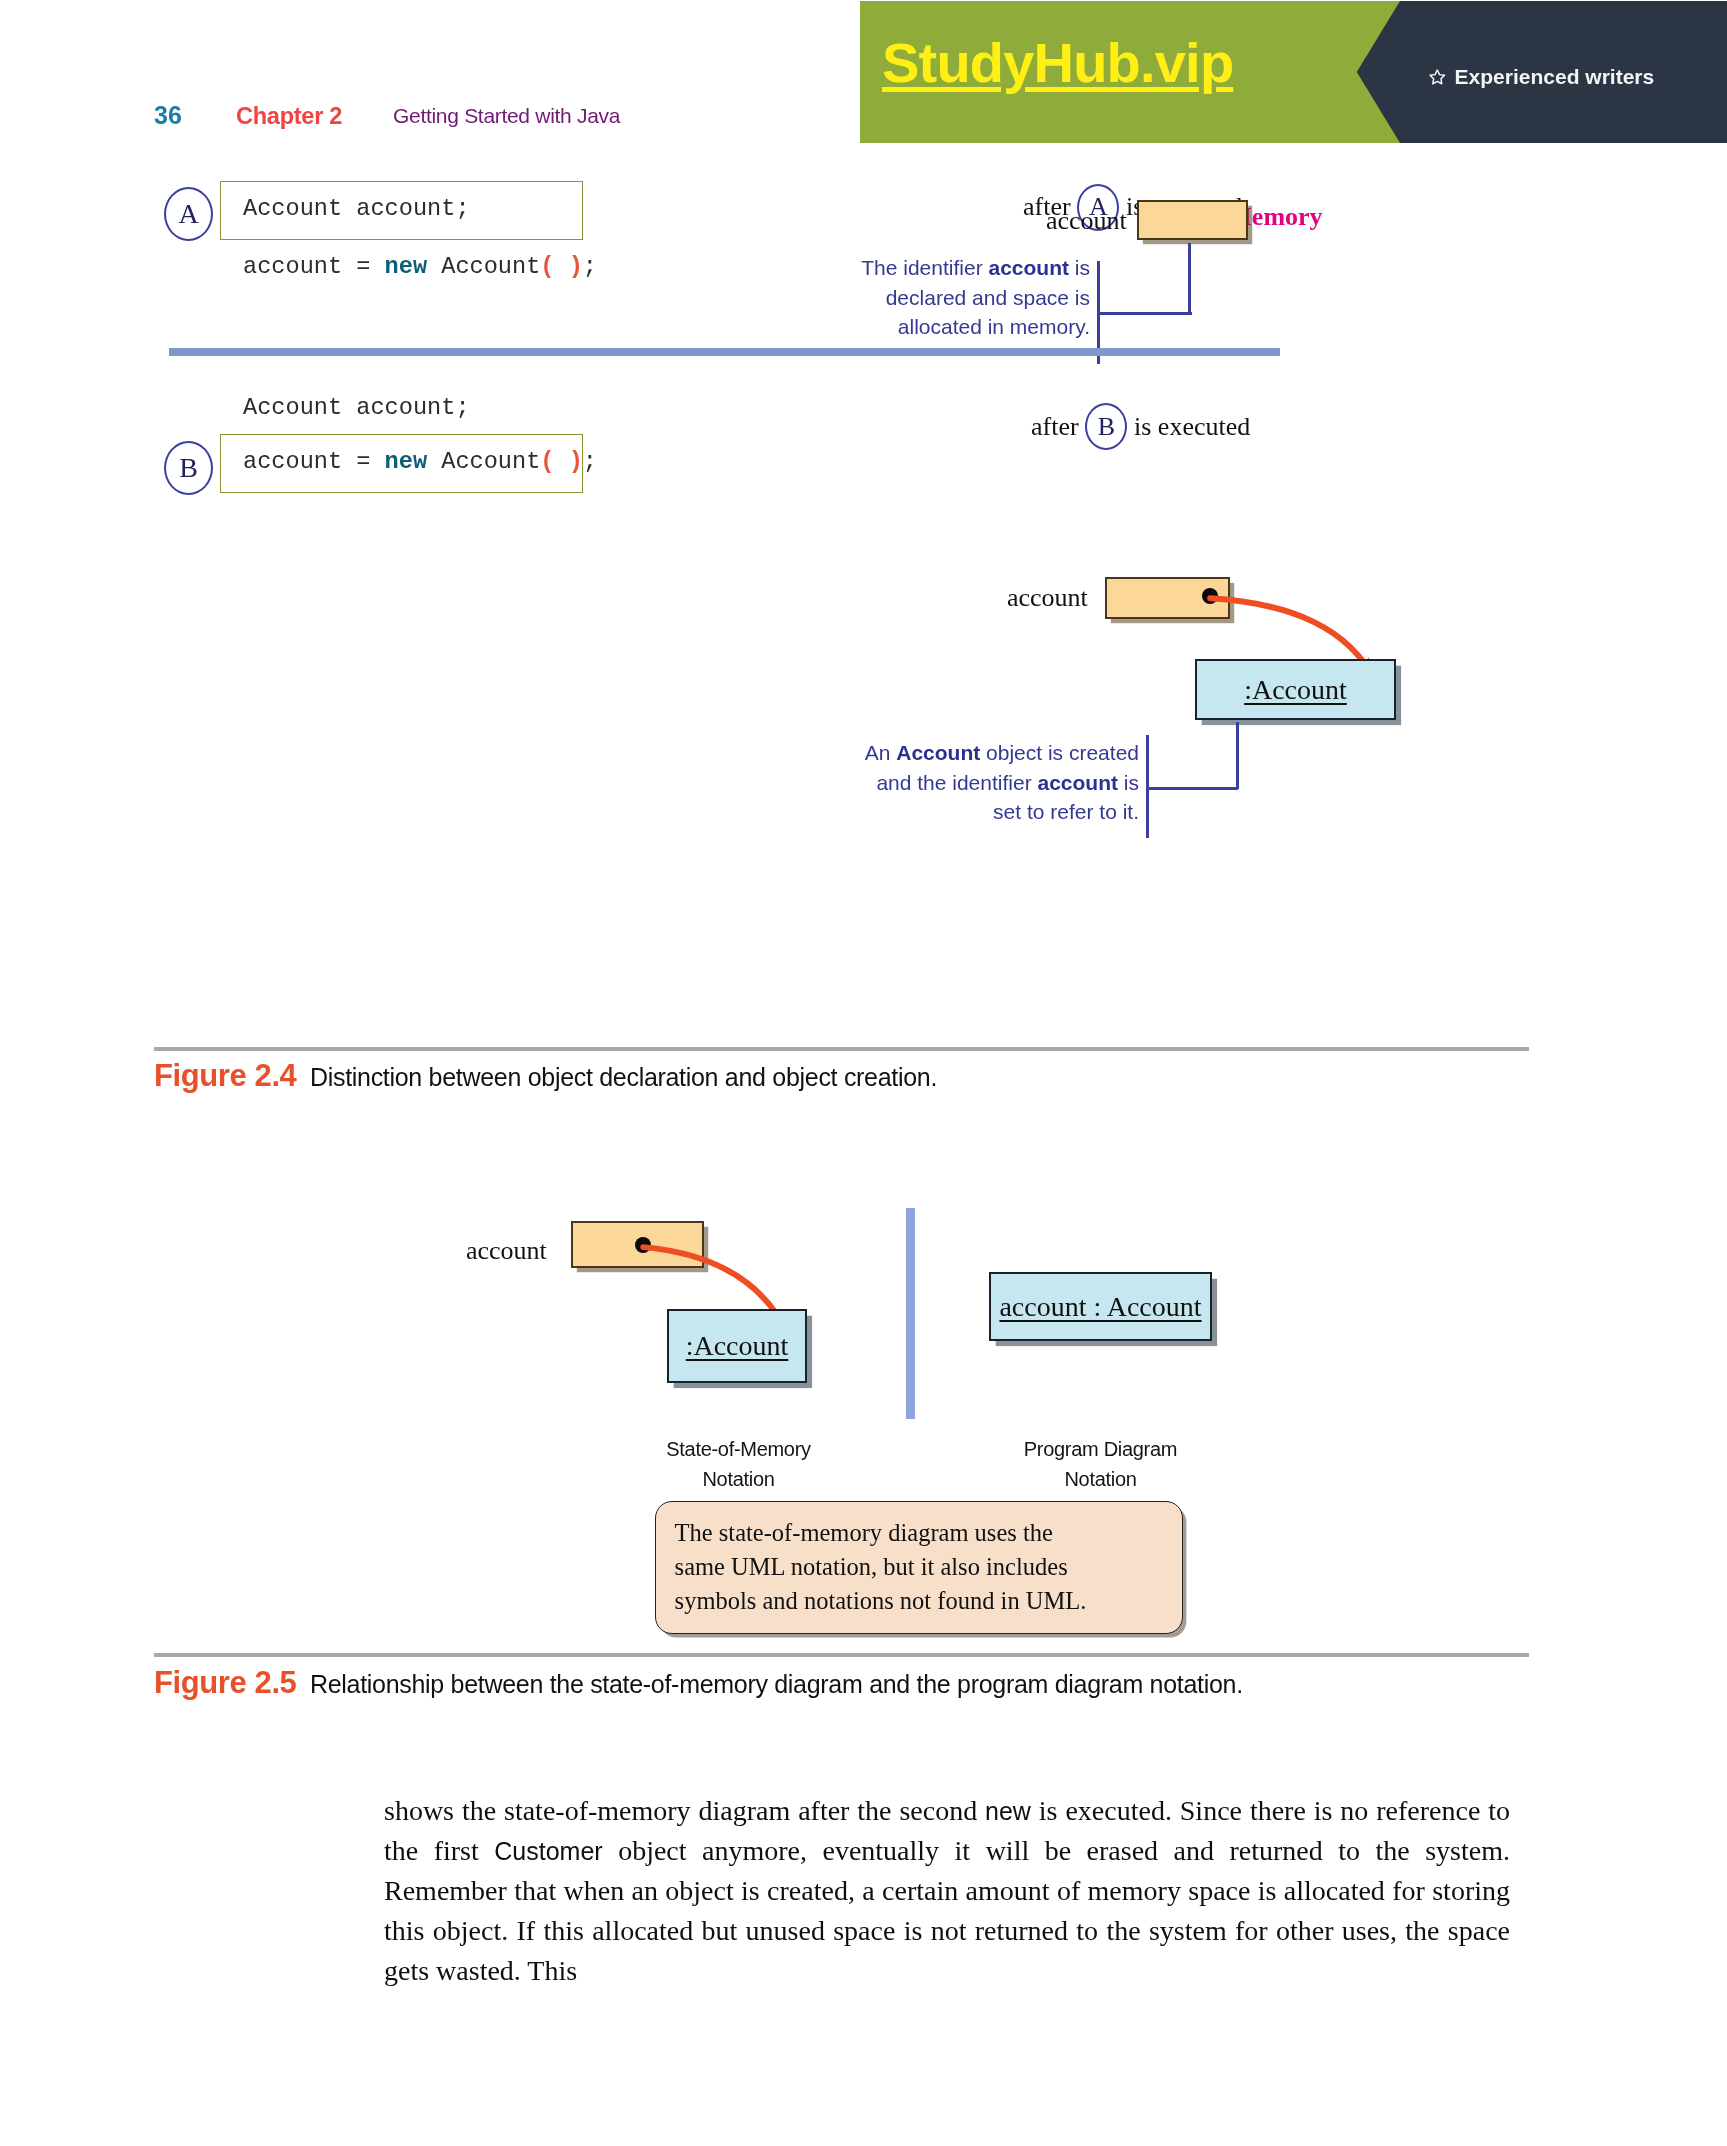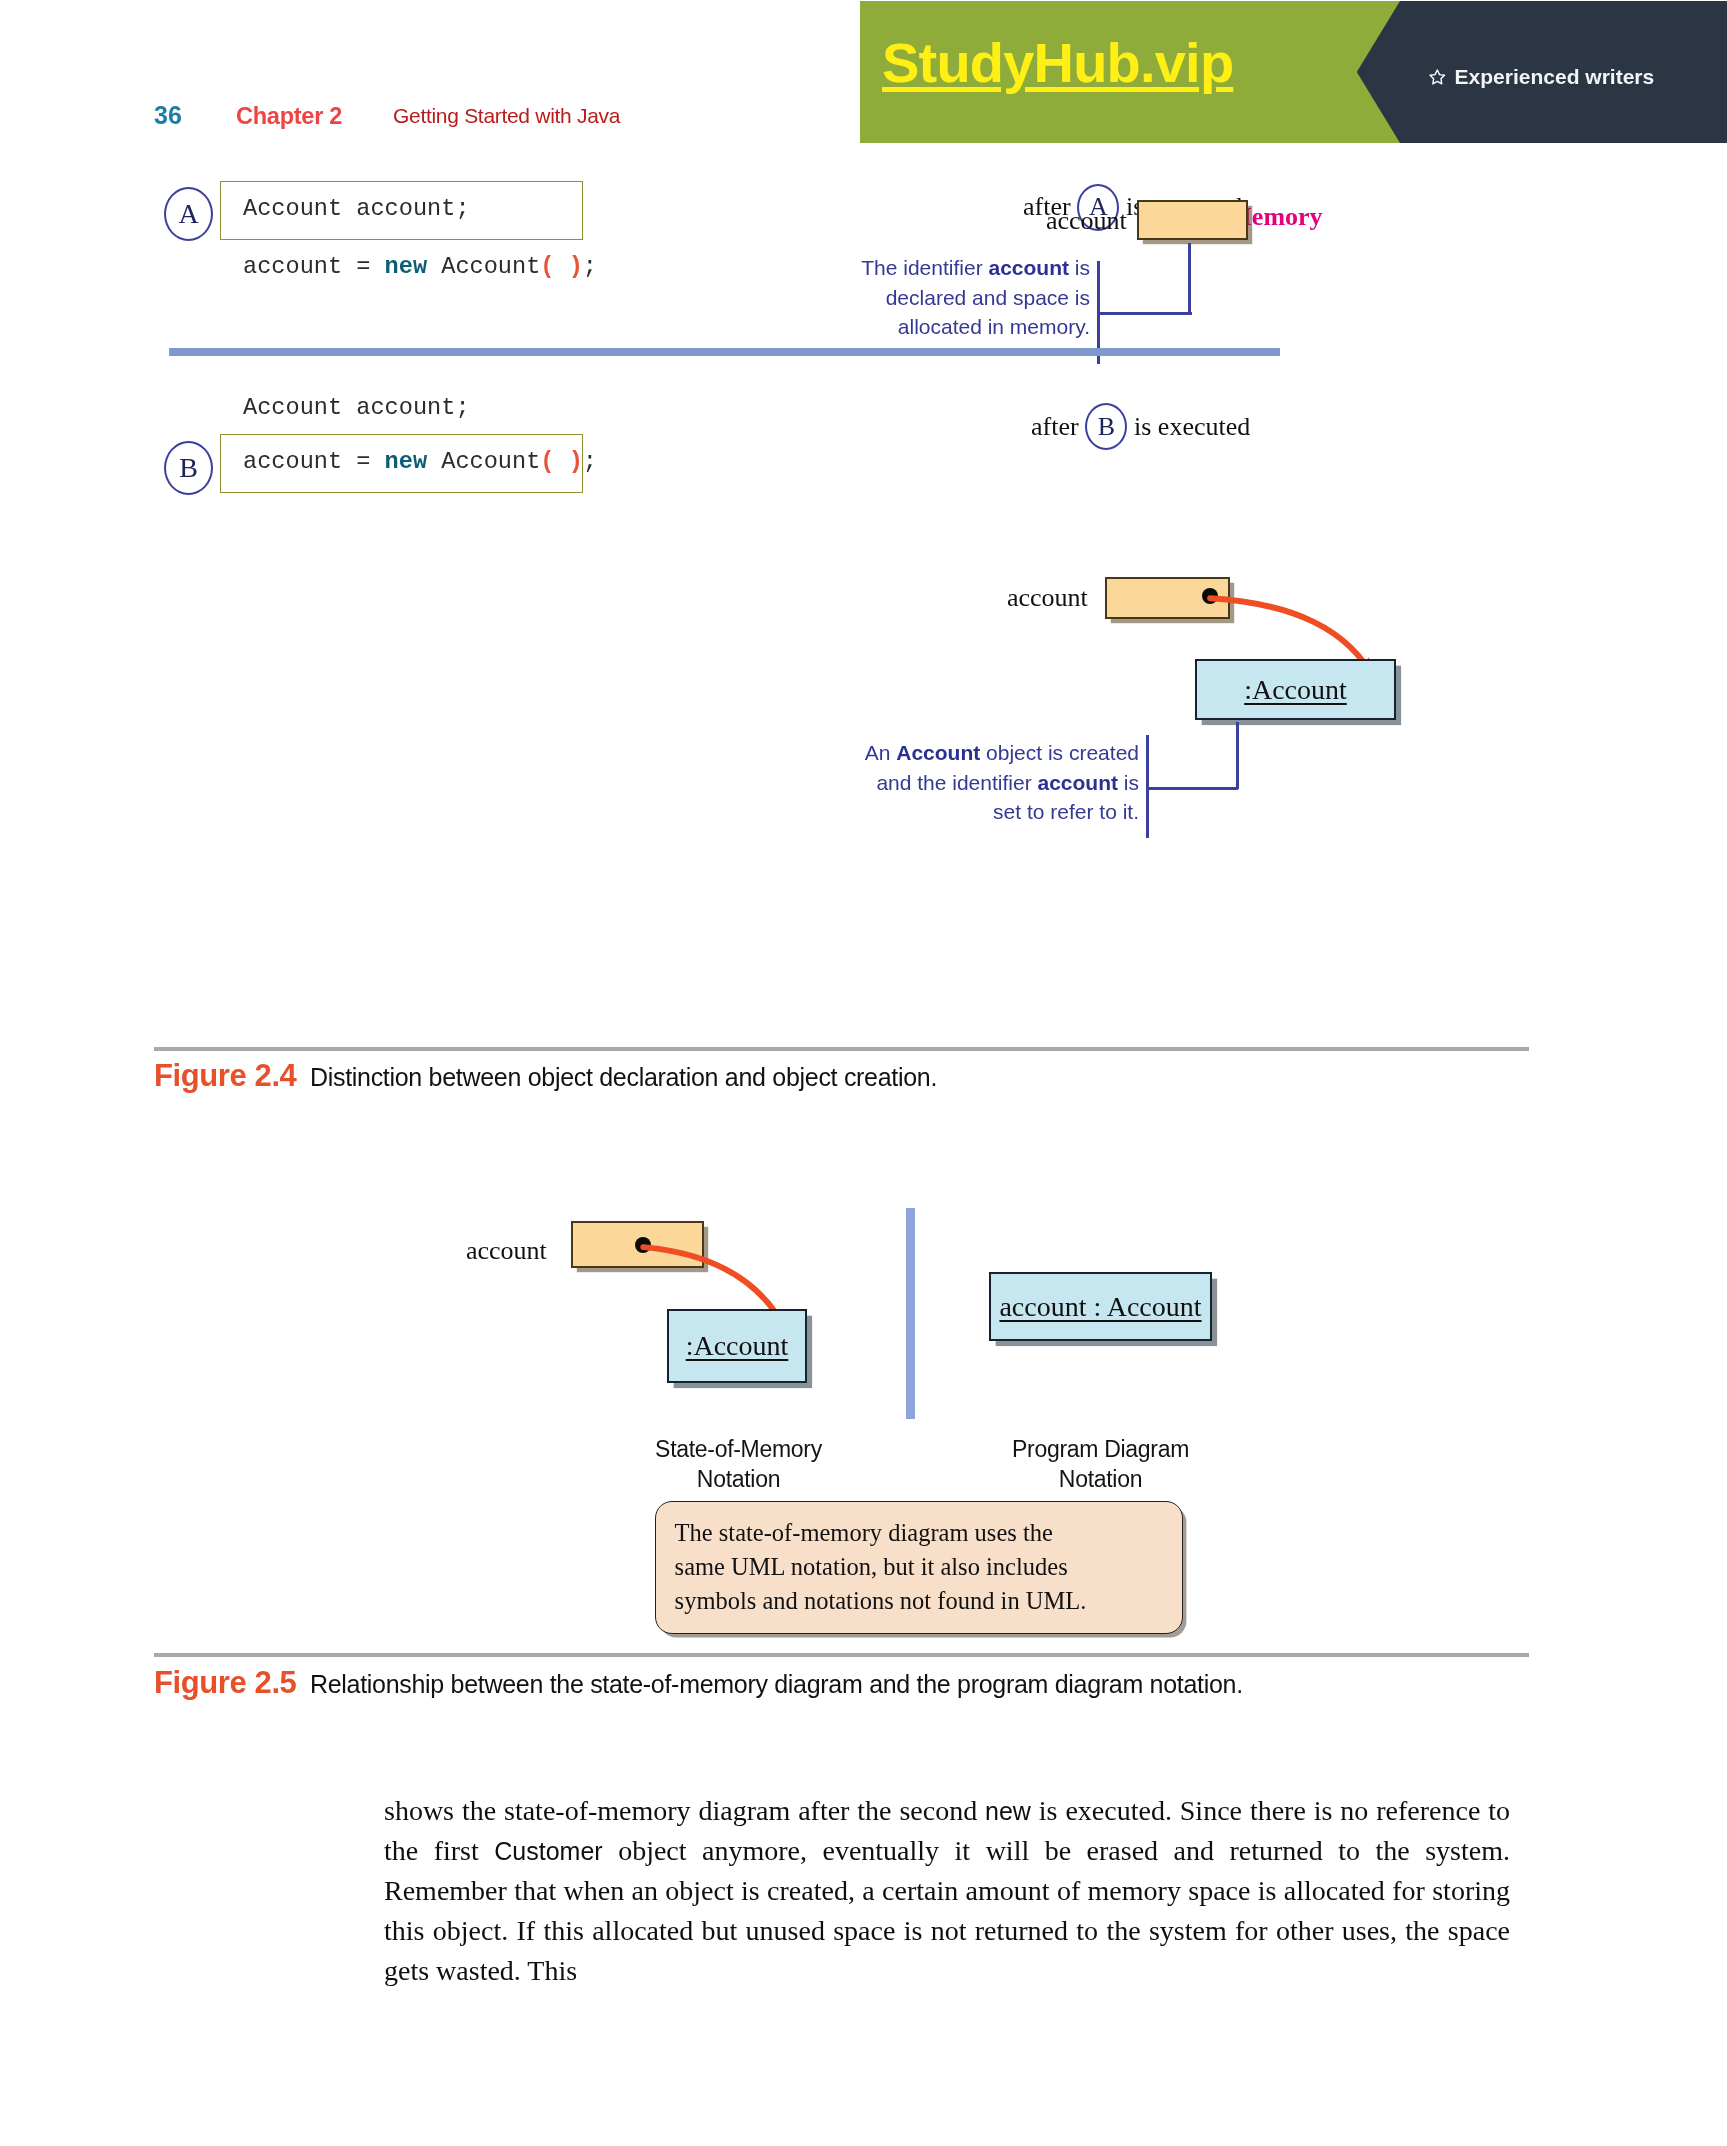--- a/index.html
+++ b/index.html
@@ -23,21 +23,21 @@
     font-weight:bold;line-height:34px;height:34px;font-family:"Liberation Sans", sans-serif;margin-top:44px;}
   .wm-ic{width:20px;height:20px;flex:0 0 20px;display:flex;align-items:center;justify-content:center;}
   .wm-ic svg{display:block;}
 
   
   .rh{position:absolute;left:0;top:101px;width:100%;height:42px;}
   .rh-page{position:absolute;left:154px;top:0;font-size:25px;font-weight:bold;color:#1b7ea8;
     font-family:"Liberation Sans", sans-serif;}
   .rh-chapter{position:absolute;left:236px;top:1.7px;font-size:23.6px;font-weight:bold;color:#ef4444;
     font-family:"Liberation Sans", sans-serif;letter-spacing:-0.3px;}
-  .rh-title{position:absolute;left:393px;top:3.4px;font-size:21px;color:#b91c1c;
+  .rh-title{position:absolute;left:393px;top:3.4px;font-size:21px;color:#701a75;
     font-family:"Liberation Sans", sans-serif;letter-spacing:-0.3px;}
 
   
   .fig24{position:absolute;left:154px;top:160px;width:1349px;height:885px;}
   .som-title{position:absolute;left:890px;top:42px;width:371px;text-align:center;
     font-family:"Liberation Serif", serif;font-weight:bold;font-size:26px;color:#e4007f;}
 
   
   .circ{position:absolute;width:49px;height:54px;border:2.5px solid #3b3f9e;border-radius:50%;
     display:flex;align-items:center;justify-content:center;font-family:"Liberation Serif", serif;
@@ -76,21 +76,21 @@
   .cap-rule{position:absolute;height:4.2px;background:#a8a8a8;left:154px;width:1375px;}
   .caption{position:absolute;left:154px;display:flex;align-items:baseline;gap:13.5px;}
   .cap-num{font-family:"Liberation Sans", sans-serif;font-weight:bold;font-size:31px;color:#e8502a;
     letter-spacing:-0.4px;}
   .cap-txt{font-family:"Liberation Sans", sans-serif;font-size:25px;color:#121212;letter-spacing:-0.3px;}
 
   
   .fig25{position:absolute;left:154px;top:1122px;width:1375px;height:523px;}
   .vdiv{position:absolute;width:9.3px;background:#8fa4dc;}
   .notation{position:absolute;text-align:center;font-family:"Liberation Sans", sans-serif;
-    font-size:23px;line-height:30px;color:#141414;letter-spacing:-0.3px;}
+    font-size:20px;line-height:30px;color:#141414;letter-spacing:-0.3px;}
   .uml-note{position:absolute;background:#f7dfca;border:1.7px solid #2a2018;border-radius:17px;
     box-shadow:4.2px 4.2px 0 -0.8px rgba(70,55,45,0.5);padding:13.5px 18.6px 15px 18.6px;box-sizing:border-box;
     font-family:"Liberation Serif", serif;font-size:24.5px;line-height:34px;color:#111;}
 
   
   .body{position:absolute;left:384px;top:1763px;width:1126px;
     font-family:"Liberation Serif", serif;font-size:28px;line-height:40px;color:#0f0f0f;
     text-align:justify;text-justify:inter-word;}
   .body .sans{font-family:"Liberation Sans", sans-serif;font-size:25px;}
 

